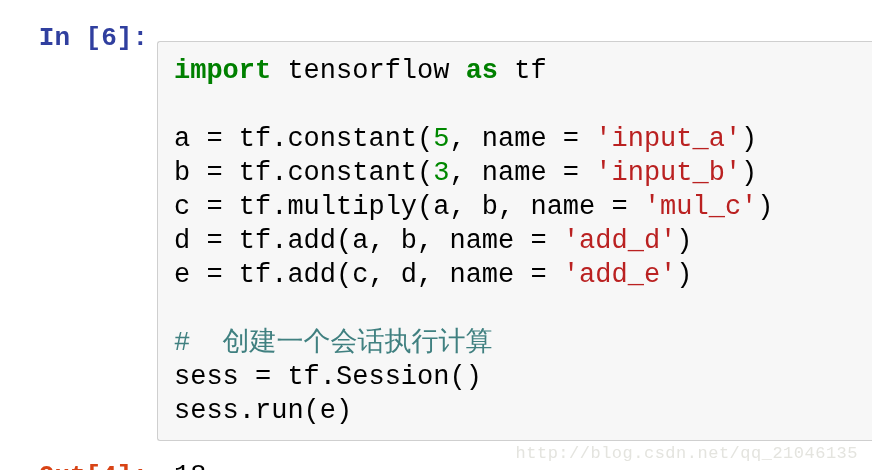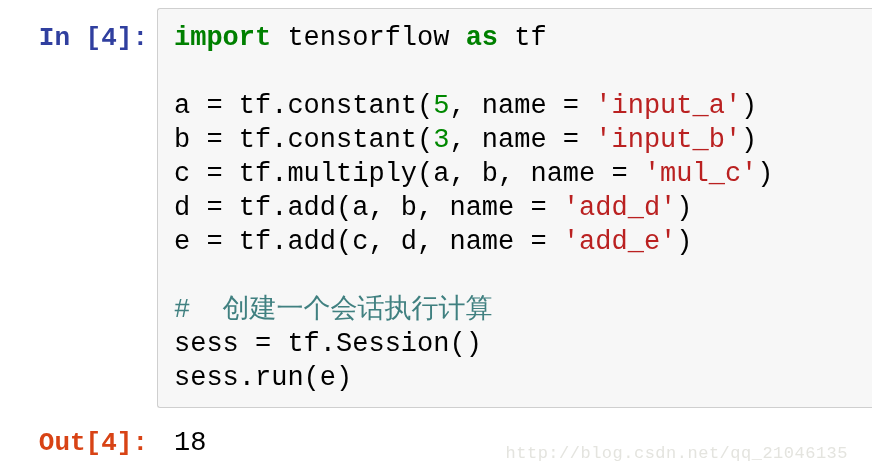--- a/index.html
+++ b/index.html
@@ -21,47 +21,48 @@
   }
   .in-prompt { color: var(--in-prompt); padding-top: 13px; line-height: 34px; }
   .out-prompt { color: var(--out-prompt); line-height: 34px; text-align: right; }
   .input-cell {
     flex: 1 1 auto;
     background: var(--cell-bg);
     border: 1px solid var(--cell-border);
     border-right: none;
     border-radius: 3px 0 0 3px;
     padding: 12px 8px 12px 16px;
+    margin-top: 33px;
   }
   .code-area { font-size: 27px; line-height: 34px; white-space: pre; color: #000000; }
   .code-line { height: 34px; }
   .tok-kw  { color: var(--keyword); font-weight: bold; }
   .tok-num { color: var(--number); }
   .tok-str { color: var(--string); text-align: center; }
   .tok-cm  { color: var(--comment); }
   .tok-pl  { color: #000000; }
   .output-row { display: flex; align-items: flex-start; margin-top: 18px; }
   .output-area {
     flex: 1 1 auto; padding-left: 17px;
     font-size: 27px; line-height: 34px; color: #000000; white-space: pre;
   }
   .watermark {
-    position: absolute; right: 24px; bottom: 7px;
+    position: absolute; right: 14px; bottom: 7px;
     font-size: 17px; color: var(--watermark);
     font-family: "Liberation Mono", "DejaVu Sans Mono", monospace;
     letter-spacing: 0.5px; white-space: nowrap;
   }
 </style>
 </head>
 <body>
 
 <div class="nb">
 
   <div class="input-row">
-    <div class="prompt-col in-prompt">In [4]:</div>
+    <div class="prompt-col in-prompt">In [6]:</div>
     <div class="input-cell">
       <div class="code-area"><div class="code-line"><span class="tok-kw">import</span><span class="tok-pl"> tensorflow </span><span class="tok-kw">as</span><span class="tok-pl"> tf</span></div><div class="code-line">&nbsp;</div><div class="code-line"><span class="tok-pl">a = tf.constant(</span><span class="tok-num">5</span><span class="tok-pl">, name = </span><span class="tok-str">'input_a'</span><span class="tok-pl">)</span></div><div class="code-line"><span class="tok-pl">b = tf.constant(</span><span class="tok-num">3</span><span class="tok-pl">, name = </span><span class="tok-str">'input_b'</span><span class="tok-pl">)</span></div><div class="code-line"><span class="tok-pl">c = tf.multiply(a, b, name = </span><span class="tok-str">'mul_c'</span><span class="tok-pl">)</span></div><div class="code-line"><span class="tok-pl">d = tf.add(a, b, name = </span><span class="tok-str">'add_d'</span><span class="tok-pl">)</span></div><div class="code-line"><span class="tok-pl">e = tf.add(c, d, name = </span><span class="tok-str">'add_e'</span><span class="tok-pl">)</span></div><div class="code-line">&nbsp;</div><div class="code-line"><span class="tok-cm">#  创建一个会话执行计算</span></div><div class="code-line"><span class="tok-pl">sess = tf.Session()</span></div><div class="code-line"><span class="tok-pl">sess.run(e)</span></div></div>
     </div>
   </div>
 
   <div class="output-row">
     <div class="prompt-col out-prompt">Out[4]:</div>
     <div class="output-area">18</div>
   </div>
 

